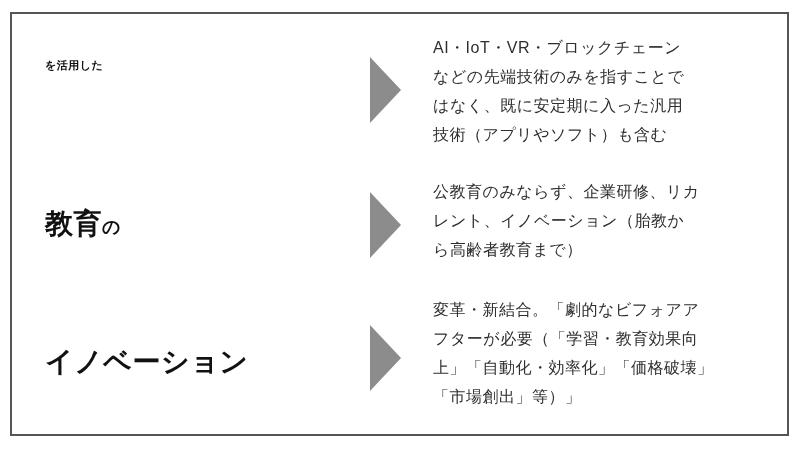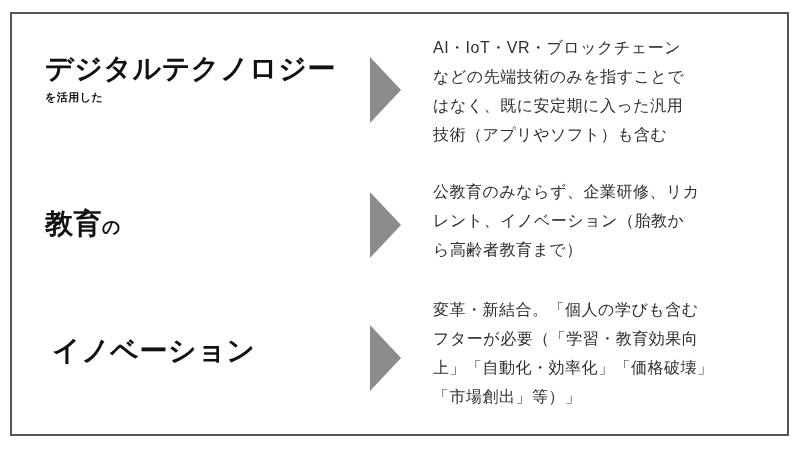--- a/index.html
+++ b/index.html
@@ -40,21 +40,21 @@
     display: block;
     font-size: 11px;
     line-height: 20px;
     margin-top: 2px;
   }
   .term-sub-inline {
     font-size: 18px;
   }
   .term-1 { top: 53px; }
   .term-2 { top: 208px; }
-  .term-3 { top: 335px; margin-left: 7px; }
+  .term-3 { top: 346px; }
   .arrow {
     position: absolute;
     left: 370px;
     width: 0;
     height: 0;
     border-top: 33px solid transparent;
     border-bottom: 33px solid transparent;
     border-left: 31px solid var(--arrow, #8c8c8c);
   }
   .arrow-1 { top: 57px; }
@@ -73,37 +73,36 @@
   .desc-1 { top: 33px; }
   .desc-2 { top: 177px; }
   .desc-3 { top: 295px; }
 </style>
 </head>
 <body>
 
 <div class="frame"></div>
 
 <div class="term term-1">
-  <span class="term-main">デジタルテクノロジー</span>
   <span class="term-sub-block">を活用した</span>
 </div>
 <div class="arrow arrow-1"></div>
 <div class="desc desc-1">AI・IoT・VR・ブロックチェーン
 などの先端技術のみを指すことで
 はなく、既に安定期に入った汎用
 技術（アプリやソフト）も含む</div>
 
 <div class="term term-2">
   <span class="term-main">教育</span><span class="term-sub-inline">の</span>
 </div>
 <div class="arrow arrow-2"></div>
 <div class="desc desc-2">公教育のみならず、企業研修、リカ
 レント、イノベーション（胎教か
 ら高齢者教育まで）</div>
 
 <div class="term term-3">
   <span class="term-main">イノベーション</span>
 </div>
 <div class="arrow arrow-3"></div>
-<div class="desc desc-3">変革・新結合。「個人の学びも含む
+<div class="desc desc-3">変革・新結合。「劇的なビフォアア
 フターが必要（「学習・教育効果向
 上」「自動化・効率化」「価格破壊」
 「市場創出」等）」</div>
 
 </body></html>

